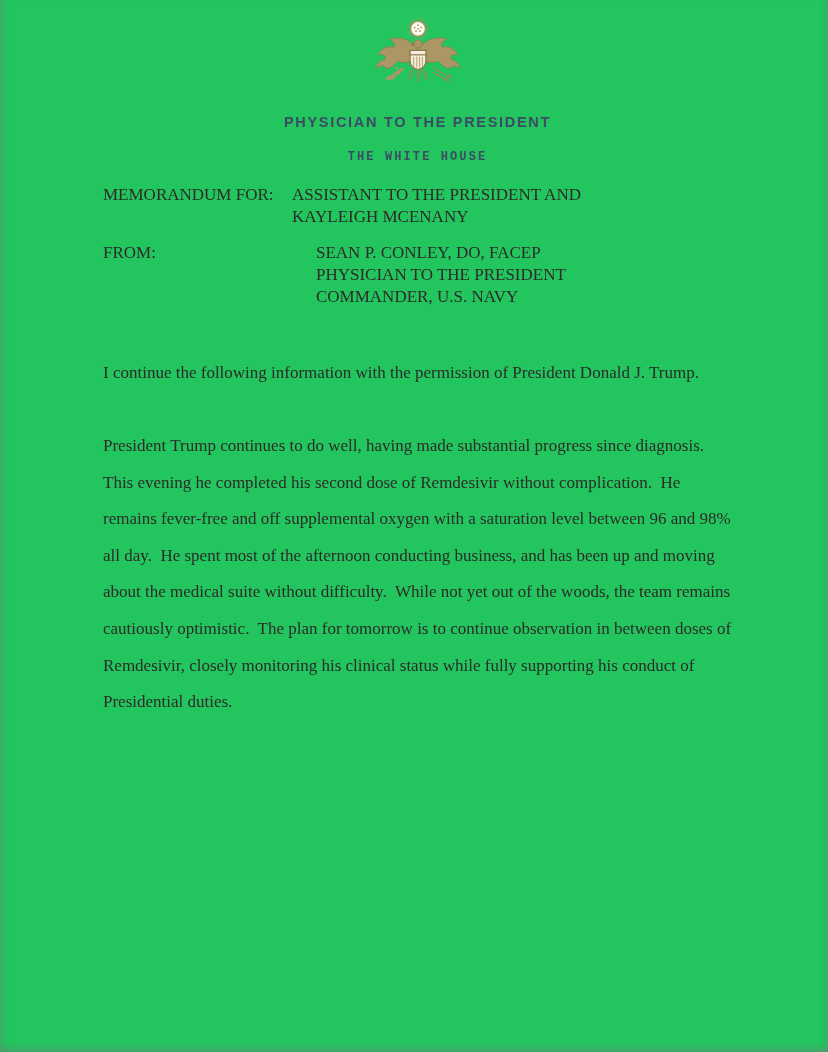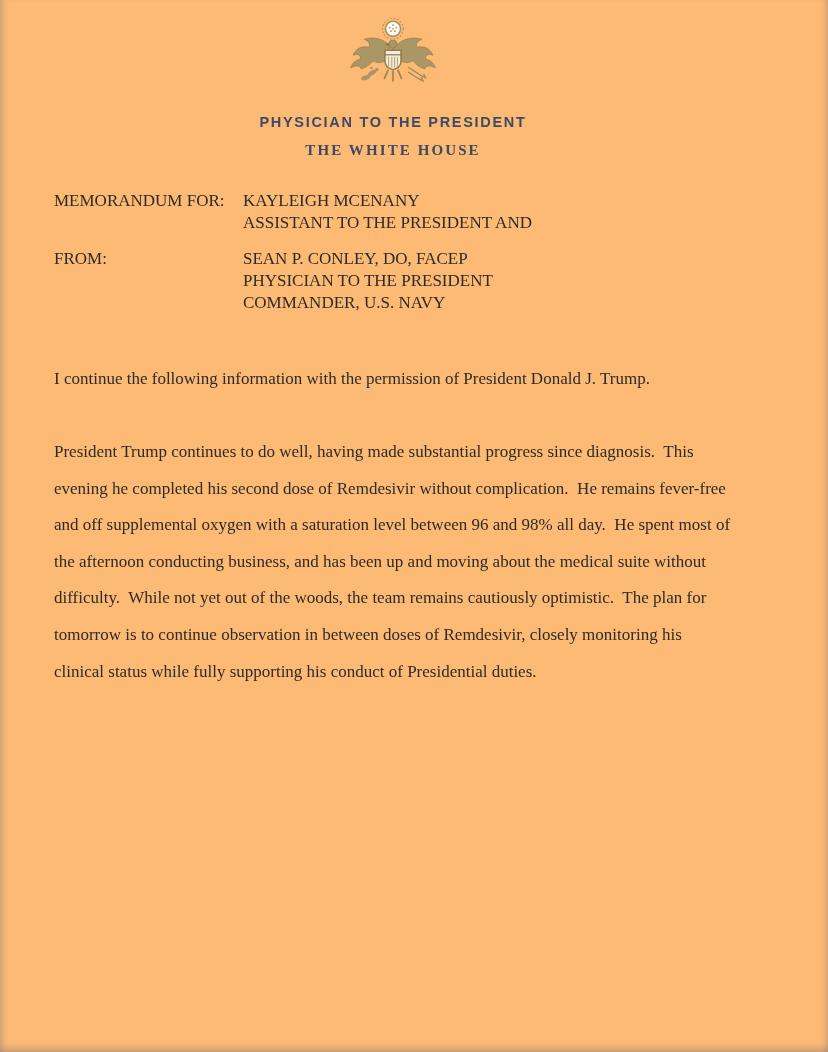--- a/index.html
+++ b/index.html
@@ -5,23 +5,23 @@
   html, body {
     margin: 0;
     padding: 0;
     background: #ececef;
   }
   .page {
     position: relative;
     width: 828px;
     height: 1052px;
     margin: 0 auto;
-    background: #fdba74;
+    background: #22c55e;
     box-sizing: border-box;
-    padding: 14px 96px 0 54px;
+    padding: 14px 96px 0 103px;
     font-family: "Liberation Serif", serif;
     color: #2d2b28;
     overflow: hidden;
     box-shadow:
       inset 7px 0 5px -4px rgba(120,120,130,0.35),
       inset -7px 0 5px -4px rgba(120,120,130,0.30),
       inset 0 -9px 6px -5px rgba(120,120,130,0.40);
   }
   .letterhead {
     text-align: center;
@@ -34,43 +34,44 @@
   }
   .letterhead-title {
     margin-top: 8px;
     font-family: "Liberation Sans", sans-serif;
     font-weight: bold;
     font-size: 14.5px;
     letter-spacing: 1.7px;
     color: #3d4a66;
   }
   .letterhead-subtitle {
-    margin-top: 12px;
-    font-family: Liberation Serif, serif;
+    margin-top: 20px;
+    font-family: Liberation Mono, monospace;
     font-weight: bold;
-    font-size: 15px;
+    font-size: 12px;
     letter-spacing: 2.1px;
     color: #3d4a66;
   }
   .memo-date {
     text-align: center;
     font-size: 17px;
     margin-top: 51px;
   }
   .memo-fields {
-    margin-top: 31px;
+    margin-top: 20px;
   }
   .memo-row {
     display: grid;
     grid-template-columns: 189px 1fr;
     font-size: 17px;
     line-height: 22px;
   }
   .memo-row + .memo-row {
     margin-top: 14px;
+    gap: 24px;
   }
   .memo-row.subject-row {
     margin-top: 26px;
   }
   .memo-label {
     white-space: nowrap;
   }
   .body-section {
     margin-top: 54px;
   }
@@ -144,22 +145,22 @@
     <div class="letterhead-title">PHYSICIAN TO THE PRESIDENT</div>
     <div class="letterhead-subtitle">THE WHITE HOUSE</div>
   </div>
 
 
   <div class="memo-fields">
 
     <div class="memo-row">
       <div class="memo-label">MEMORANDUM FOR:</div>
       <div class="memo-value">
+        <div>ASSISTANT TO THE PRESIDENT AND</div>
         <div>KAYLEIGH MCENANY</div>
-        <div>ASSISTANT TO THE PRESIDENT AND</div>
       </div>
     </div>
 
     <div class="memo-row">
       <div class="memo-label">FROM:</div>
       <div class="memo-value">
         <div>SEAN P. CONLEY, DO, FACEP</div>
         <div>PHYSICIAN TO THE PRESIDENT</div>
         <div>COMMANDER, U.S. NAVY</div>
       </div>

